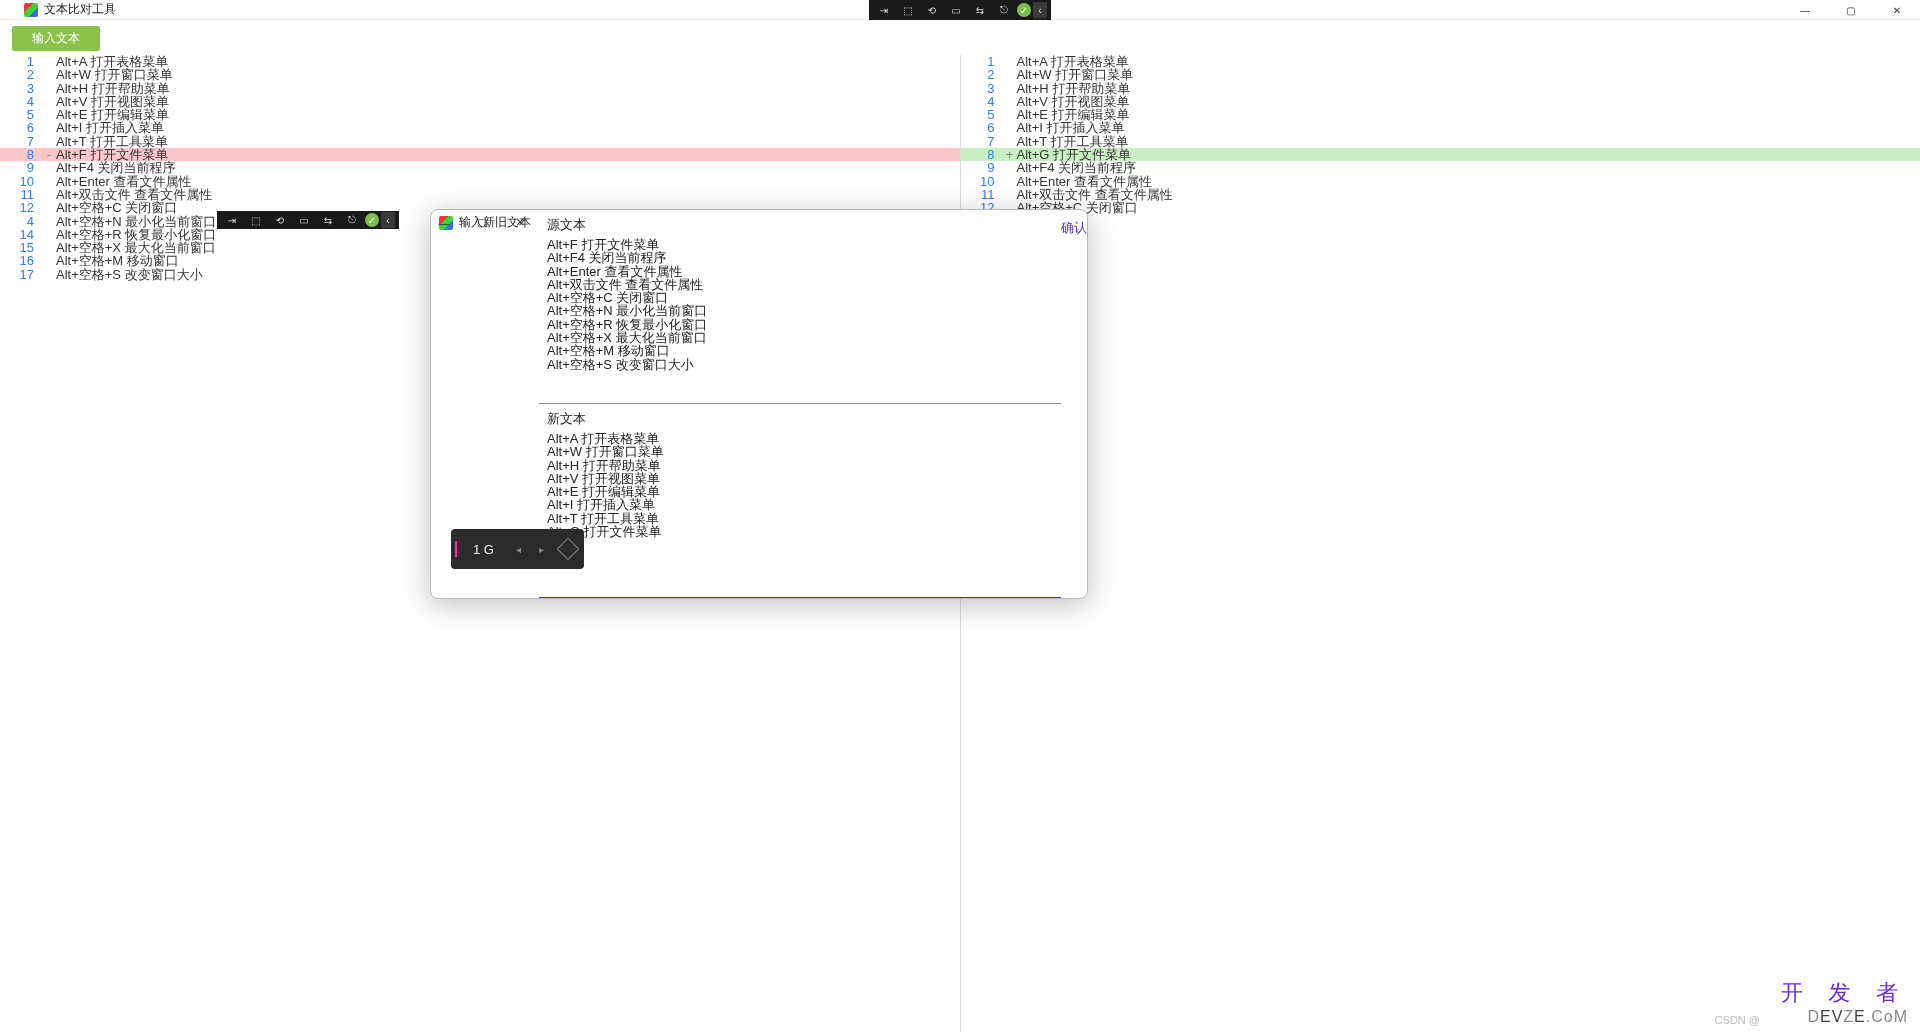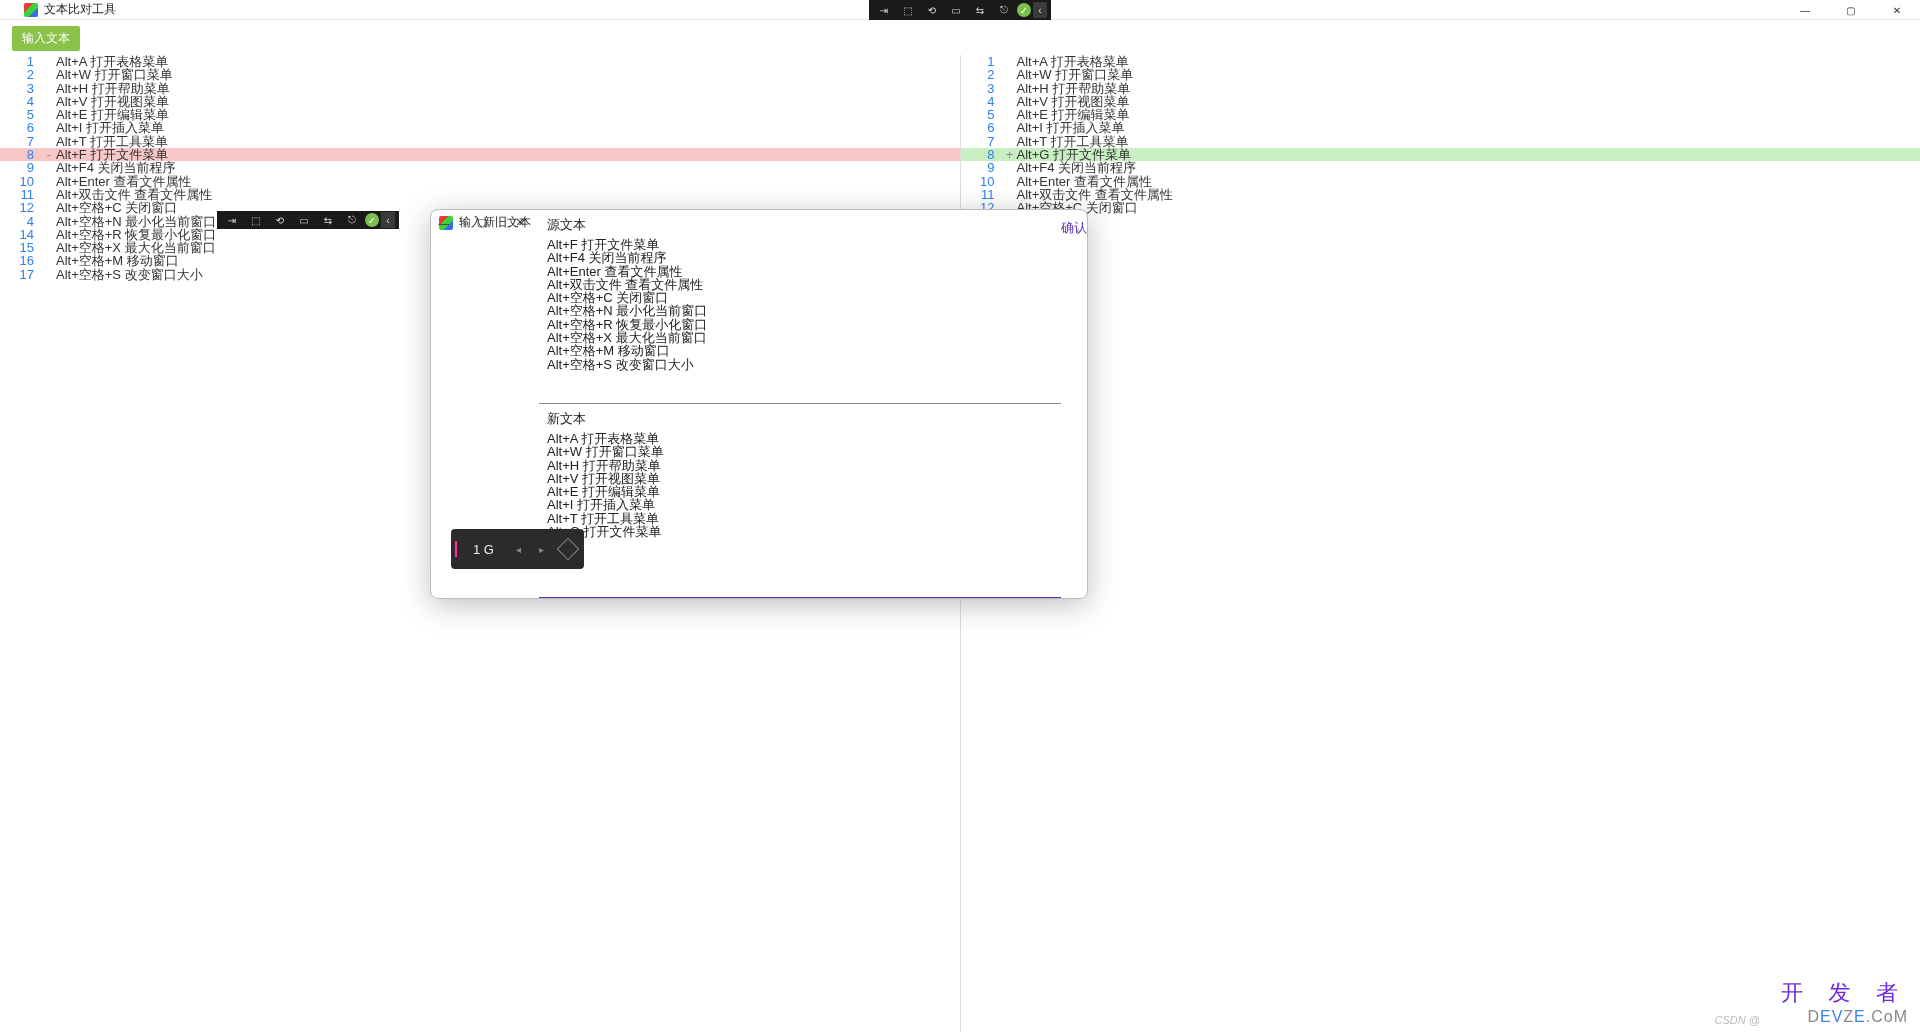--- a/index.html
+++ b/index.html
@@ -11,21 +11,21 @@
 .main-titlebar .title { font-size:12px; }
 .win-controls { position:absolute; right:0; top:0; display:flex; }
 .win-controls span { width:46px; height:20px; display:flex; align-items:center; justify-content:center; font-size:10px; color:#333; }
 .toolbar-black { position:absolute; top:0; left:50%; transform:translateX(-50%); background:#1a1a1a; height:20px; display:flex; align-items:center; padding:0 4px; gap:2px; }
 .toolbar-black .tbtn { width:22px; height:16px; display:flex; align-items:center; justify-content:center; color:#ddd; font-size:10px; }
 .toolbar-black .tbtn.ok { background:#7bbf4e; border-radius:50%; width:14px; height:14px; color:#fff; }
 .toolbar-black .tbtn.arrow { background:#3a3a3a; width:14px; }
 
 
 .topbar { padding:6px 12px 4px 12px; }
-.inputbtn { background:#8bc34a; color:#fff; border:none; padding:4px 10px; font-size:12px; border-radius:2px; }
+.inputbtn { background:#8bc34a; color:#fff; border:none; padding:4px 20px; font-size:12px; border-radius:2px; }
 
 
 .diff-area { display:flex; height:calc(100% - 20px - 34px); }
 .pane { flex:1; overflow:hidden; border-right:1px solid #ddd; }
 .pane:last-child { border-right:none; }
 .line { display:flex; align-items:center; font-size:13px; height:13.3px; line-height:13.3px; white-space:pre; }
 .line .num { width:44px; text-align:right; color:#2f80ed; padding-right:10px; }
 .line .mark { width:10px; text-align:center; color:#888; }
 .line .txt { color:#333; padding-left:2px; }
 .line.removed { background:#f8c8c8; }
@@ -49,22 +49,22 @@
 .ime { position:absolute; left:451px; top:529px; height:40px; background:#2b2b2b; border-radius:4px; display:flex; align-items:center; color:#eee; font-size:13px; padding:0 4px; gap:6px; }
 .ime .caret { width:2px; height:16px; background:#ff2ea8; }
 .ime .cand { padding:0 10px; }
 .ime .nav { color:#888; font-size:10px; padding:0 6px; }
 .ime .ext { width:16px; height:16px; border:1px solid #888; transform:rotate(45deg); margin:0 4px; }
 
 
 .watermark { position:absolute; right:12px; bottom:6px; text-align:right; }
 .watermark .t1 { font-family:"KaiTi","STKaiti",serif; font-size:22px; color:#6d28d9; letter-spacing:10px; }
 .watermark .t2 { font-size:16px; color:#888; letter-spacing:1px; }
-.watermark .t2 .hl { color:#3b82f6; }
-.csdn { position:absolute; right:160px; bottom:6px; font-size:11px; color:#bbb;font-style:italic; }
+.watermark .t2 .hl { color:#404040; }
+.csdn { position:absolute; right:160px; bottom:6px; font-size:11px; color:#bbb; }
 </style>
 </head>
 <body>
 
 <div class="main-titlebar">
   <div class="appicon"></div>
   <div class="title">文本比对工具</div>
   <div class="toolbar-black" id="tb-main">
       <span class="tbtn">⇥</span>
       <span class="tbtn">⬚</span>

